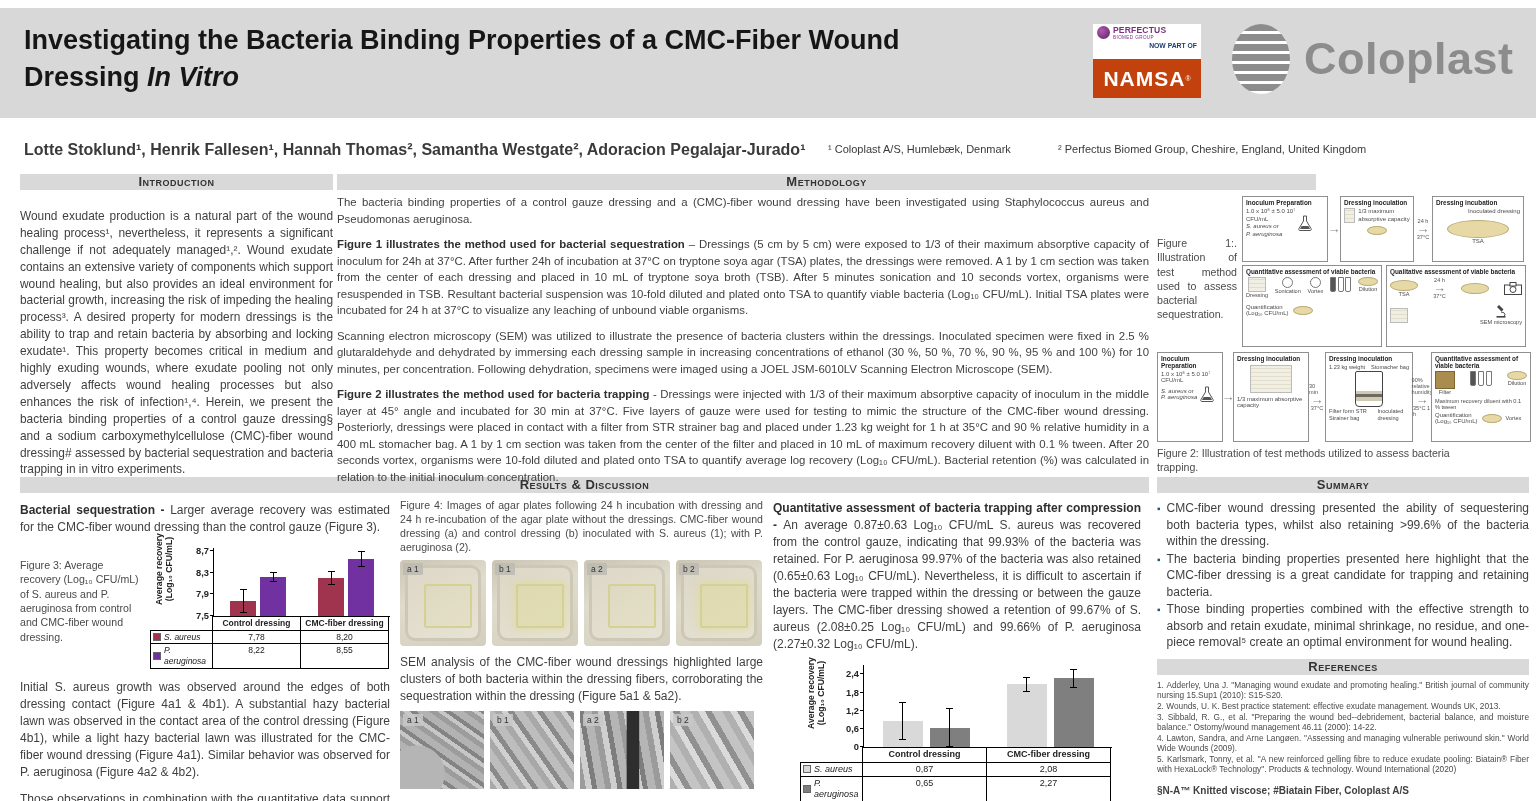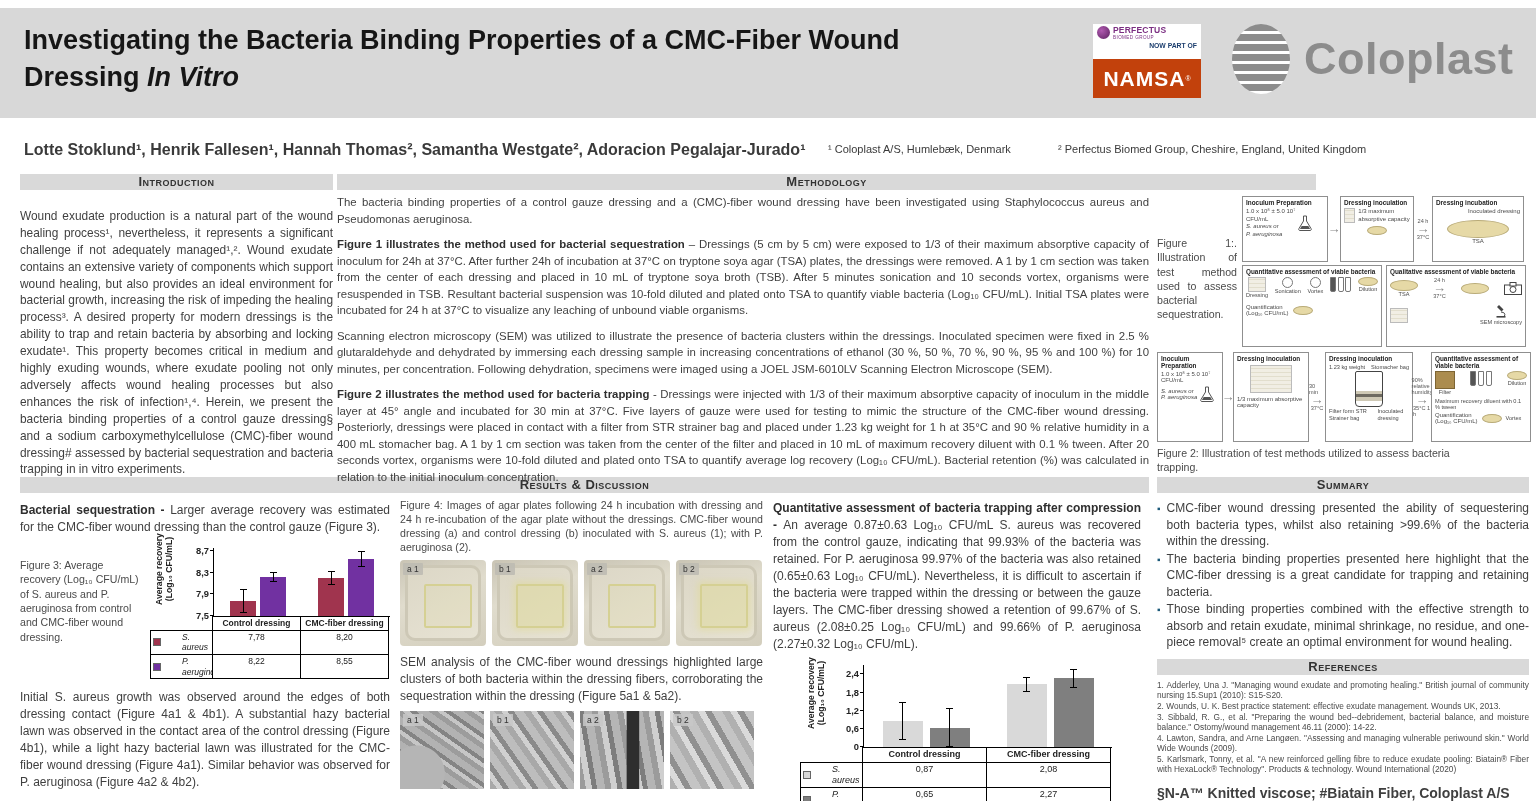--- a/index.html
+++ b/index.html
@@ -82,21 +82,21 @@
   .bar-group{position:absolute;bottom:0;height:100%;display:flex;align-items:flex-end;justify-content:center;}
   .bar{position:relative;}
   .errbar{position:absolute;left:50%;width:1px;margin-left:-.5px;background:#000;}
   .errbar::before,.errbar::after{content:"";position:absolute;left:-3px;width:7px;height:1px;background:#000;}
   .errbar::before{top:0;} .errbar::after{bottom:0;}
   .chart-table{display:grid;border-collapse:collapse;color:#222;}
   .ct-cell{border:1px solid #000;margin-top:-1px;margin-left:-1px;padding:1px 2px;line-height:1.25;background:#fff;}
   .ct-blank{border:none;background:transparent;}
   .ct-cat{font-weight:700;text-align:center;}
   .ct-val{text-align:center;}
-  .ct-leg{display:flex;align-items:center;gap:21px;font-style:italic;}
+  .ct-leg{display:flex;align-items:center;gap:3px;font-style:italic;}
   .swatch{width:6px;height:6px;border:.5px solid #666;flex:0 0 auto;}
   
   .cap-small{font-size:10.6px;color:#4a4a4a;text-align:justify;line-height:1.33;}
   .tile-row{display:flex;gap:6px;margin:6px 0;}
   .agar-tile{position:relative;width:86px;height:86px;border-radius:4px;overflow:hidden;
      background:linear-gradient(160deg,#c9c4b4,#e0dccd 40%,#d3cebd);}
   .agar-dish{position:absolute;inset:5px;border:3px solid #cdc8b6;border-radius:10px;
      background:linear-gradient(150deg,#dcd7c6,#e7e3d4);}
   .agar-square{position:absolute;left:16px;top:16px;width:44px;height:40px;border:2px solid #d5d093;border-radius:2px;}
   .agar-square.hazy{background:rgba(223,217,156,.55);box-shadow:0 0 6px 3px rgba(223,217,150,.5);}
@@ -113,21 +113,21 @@
   .sem4{background:repeating-linear-gradient(60deg,#b0b0b0 0 7px,#dadada 7px 13px,#909090 13px 19px,#c4c4c4 19px 28px);}
   .sem-chip{position:absolute;left:3px;top:3px;background:rgba(200,200,200,.85);color:#333;
      font-size:8.5px;padding:0 4px;line-height:12px;}
   
   #summary-list{font-size:12px;margin-top:4px;}
   .bullet-item{display:flex;gap:6px;margin-bottom:1px;}
   .bullet-glyph{flex:0 0 auto;font-size:10px;line-height:17px;}
   .bullet-text{text-align:justify;line-height:1.38;}
   #refs-body{font-size:8.3px;color:#4a4a4a;margin-top:6px;line-height:1.2;}
   #refs-body p{margin:0 0 1px 0;text-align:justify;}
-  #footnote{font-size:14px;color:#3f3f3f;margin-top:10px;font-weight:700;}
+  #footnote{font-size:10px;color:#3f3f3f;margin-top:10px;font-weight:700;}
 </style>
 </head>
 <body>
 
 <div class="top-band"></div>
 <div class="poster-title">
   <div>Investigating the Bacteria Binding Properties of a CMC-Fiber Wound</div>
   <div><span>Dressing </span><span class="it">In Vitro</span></div>
 </div>
 

